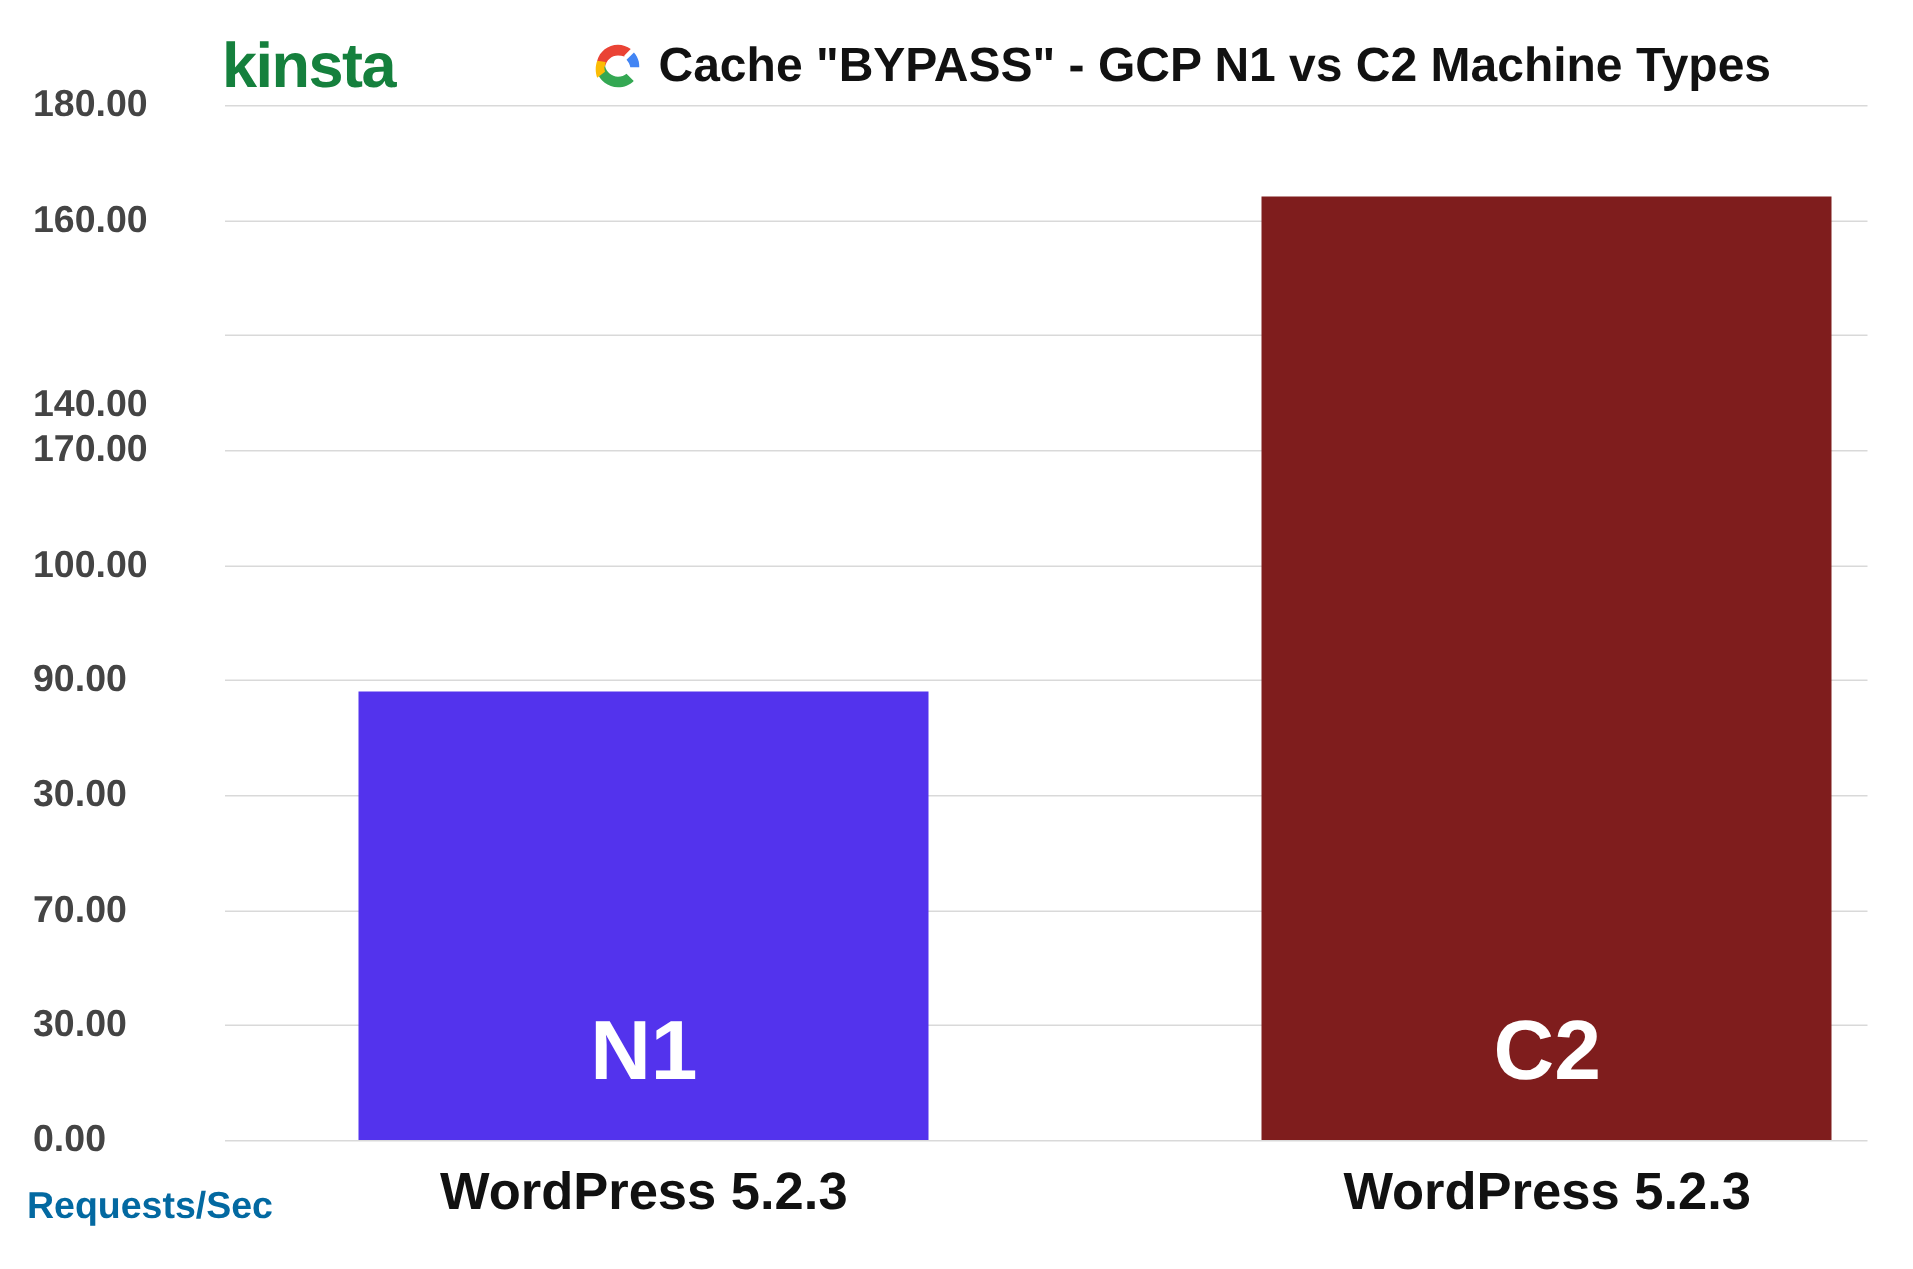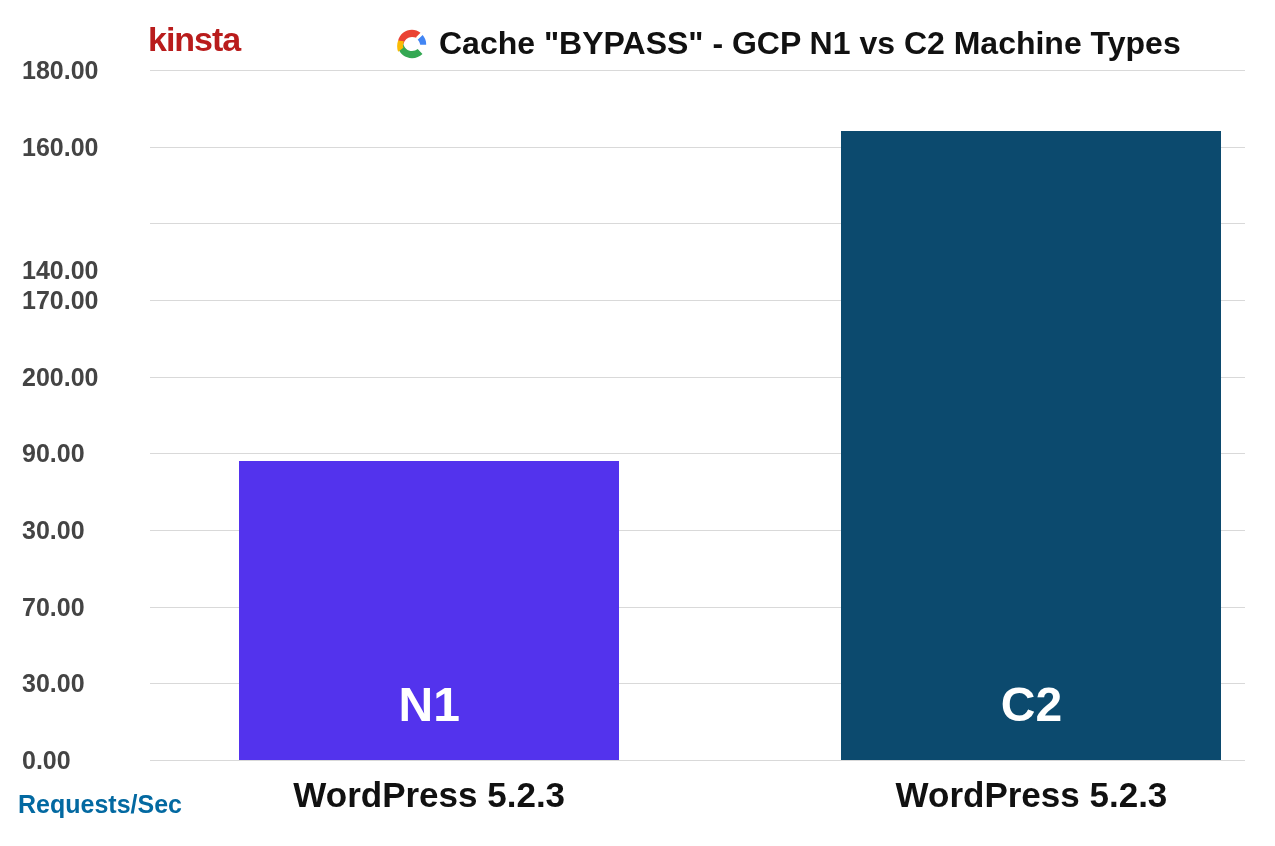--- a/index.html
+++ b/index.html
@@ -1,28 +1,28 @@
 <!DOCTYPE html>
 <html><head>
 <meta charset="utf-8">
 <style>
   * { box-sizing: border-box; margin: 0; padding: 0; }
   html, body { width: 1275px; height: 846px; background: #fff; font-family: -apple-system, BlinkMacSystemFont, "Segoe UI", Arial, sans-serif; }
   .chart-wrap { position: relative; width: 1275px; height: 846px; }
-  .logo { font-weight: 900; font-size: 34px; letter-spacing: -1px; color: #b91c1c; text-transform: lowercase; position: absolute; left: 148px; top: 20px;}
+  .logo { font-weight: 900; font-size: 42px; letter-spacing: -1px; color: #15803d; text-transform: lowercase; position: absolute; left: 148px; top: 20px;}
   .title-group { display: flex; align-items: center; gap: 10px; position:absolute; left:395px; top:25px;}
   .gcp-icon { width: 34px; height: 34px; display:inline-block; }
   .title { font-size: 32px; font-weight: 700; color: #111; }
   .plot { position: absolute; left: 150px; top: 70px; width: 1095px; height: 690px; }
   .gridline { position: absolute; left: 0; width: 100%; height: 1px; background: #d9d9d9; }
   .ytick { position: absolute; right: 100%; margin-right: 18px; transform: translateY(-50%); font-size: 25px; color: #444; font-weight: 700; text-align: left; width: 110px; }
   .bar { position: absolute; bottom: 0; }
   .bar-n1 { background: #5333ed; }
   .bar-c2 { background: #2f6cf6; }
-  .bar-label { position: absolute; color: #fff; font-weight: 700; font-size: 48px; left: 50%; transform: translateX(-50%); bottom: 28px; }
+  .bar-label { position: absolute; color: #fff; font-weight: 700; font-size: 56px; left: 50%; transform: translateX(-50%); bottom: 28px; }
   .xticks { position: absolute; left: 150px; top: 775px; width: 1095px; }
   .xtick { position: absolute; font-size: 35px; font-weight: 700; color: #111; transform: translateX(-50%); white-space: nowrap; }
   .ylabel { position: absolute; left: 18px; top: 790px; font-size: 25px; font-weight: 600; color: #0369a1; }
 </style>
 </head>
 <body>
 
 <div class="chart-wrap">
 
   <div class="logo">kinsta</div>
@@ -44,33 +44,33 @@
       <div class="ytick" style="top: 690px;">0.00</div>
       <div class="gridline" style="top: 613.333px;"></div>
       <div class="ytick" style="top: 613.333px;">30.00</div>
       <div class="gridline" style="top: 536.667px;"></div>
       <div class="ytick" style="top: 536.667px;">70.00</div>
       <div class="gridline" style="top: 460px;"></div>
       <div class="ytick" style="top: 460px;">30.00</div>
       <div class="gridline" style="top: 383.333px;"></div>
       <div class="ytick" style="top: 383.333px;">90.00</div>
       <div class="gridline" style="top: 306.667px;"></div>
-      <div class="ytick" style="top: 306.667px;">200.00</div>
+      <div class="ytick" style="top: 306.667px;">100.00</div>
       <div class="gridline" style="top: 230px;"></div>
       <div class="ytick" style="top: 230px;">170.00</div>
       <div class="gridline" style="top: 153.333px;"></div>
       <div class="ytick" style="top: 153.333px; margin-top: 47px;">140.00</div>
       <div class="gridline" style="top: 76.6667px;"></div>
       <div class="ytick" style="top: 76.6667px;">160.00</div>
       <div class="gridline" style="top: 0px;"></div>
       <div class="ytick" style="top: 0px;">180.00</div>
       <div class="bar bar-n1" style="width: 380px; height: 299px; left: 89.225px; background: rgb(83, 51, 237);">
         <div class="bar-label">N1</div>
       </div>
-      <div class="bar bar-c2" style="width: 380px; height: 628.667px; left: 691.475px; background: #0c4a6e; padding-left: 32px;">
+      <div class="bar bar-c2" style="width: 380px; height: 628.667px; left: 691.475px; background: #7f1d1d; padding-left: 32px;">
         <div class="bar-label">C2</div>
       </div>
     </div>
 
   <div class="xticks" id="xticks">
       <div class="xtick" style="left: 279.225px;">WordPress 5.2.3</div>
       <div class="xtick" style="left: 881.475px;">WordPress 5.2.3</div>
     </div>
 
   <div class="ylabel">Requests/Sec</div>

